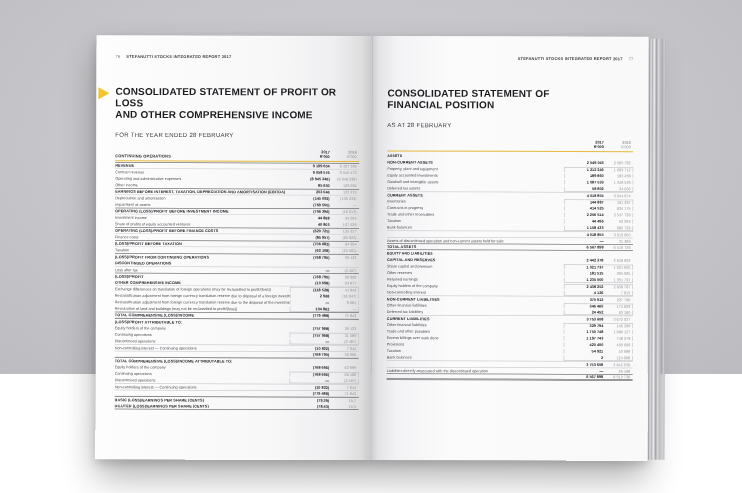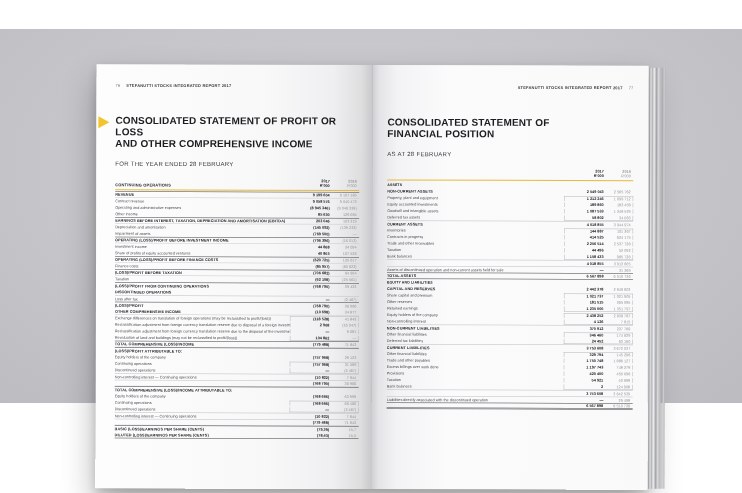--- a/index.html
+++ b/index.html
@@ -1,18 +1,18 @@
 <!DOCTYPE html>
 <html><head>
 <meta charset="utf-8">
 <style>
   html,body{margin:0;padding:0}
   body{width:742px;height:493px;overflow:hidden;font-family:"Liberation Sans",sans-serif;}
   .stage{position:relative;width:742px;height:374px;
-    background:radial-gradient(ellipse at 48% 38%, #cdcdd1 0%, #c6c6ca 55%, #bbbbc0 100%);margin-top:29px;}
+    background:radial-gradient(ellipse at 48% 38%, #cdcdd1 0%, #c6c6ca 55%, #bbbbc0 100%);}
   .book{position:absolute;left:96px;top:36px;width:552px;height:424px;display:flex;
     transform:rotate(0.15deg);
     box-shadow:0 18px 34px rgba(0,0,0,.30), 0 4px 10px rgba(0,0,0,.16);}
   .page{width:276px;height:424px;position:relative;overflow:hidden;box-sizing:border-box;}
   .page.left{background:linear-gradient(to right,#fdfdfe 0%,#f8f8f9 62%,#efeff1 86%,#dededf 96%,#c9c9cc 100%);}
   .page.right{background:linear-gradient(to right,#cfcfd3 0%,#e4e4e7 2.5%,#f3f3f5 9%,#fbfbfc 28%,#f9f9fa 100%);}
   .page-stack{position:absolute;right:-17px;top:2px;bottom:1px;width:17px;
     background:linear-gradient(to right,#dddddf 0%,#9c9da1 7%,#e0e0e2 14%,#b6b7ba 24%,#ededef 34%,#a3a4a8 48%,#d8d8da 58%,#bfbfc2 70%,#93949860 84%,#cfcfd2 92%,#b6b6ba 100%);}
   .micro{width:200%;height:200%;transform:scale(.5);transform-origin:0 0;box-sizing:border-box;}
   .page.left  .micro{padding:38px 26px 0 38px;}

